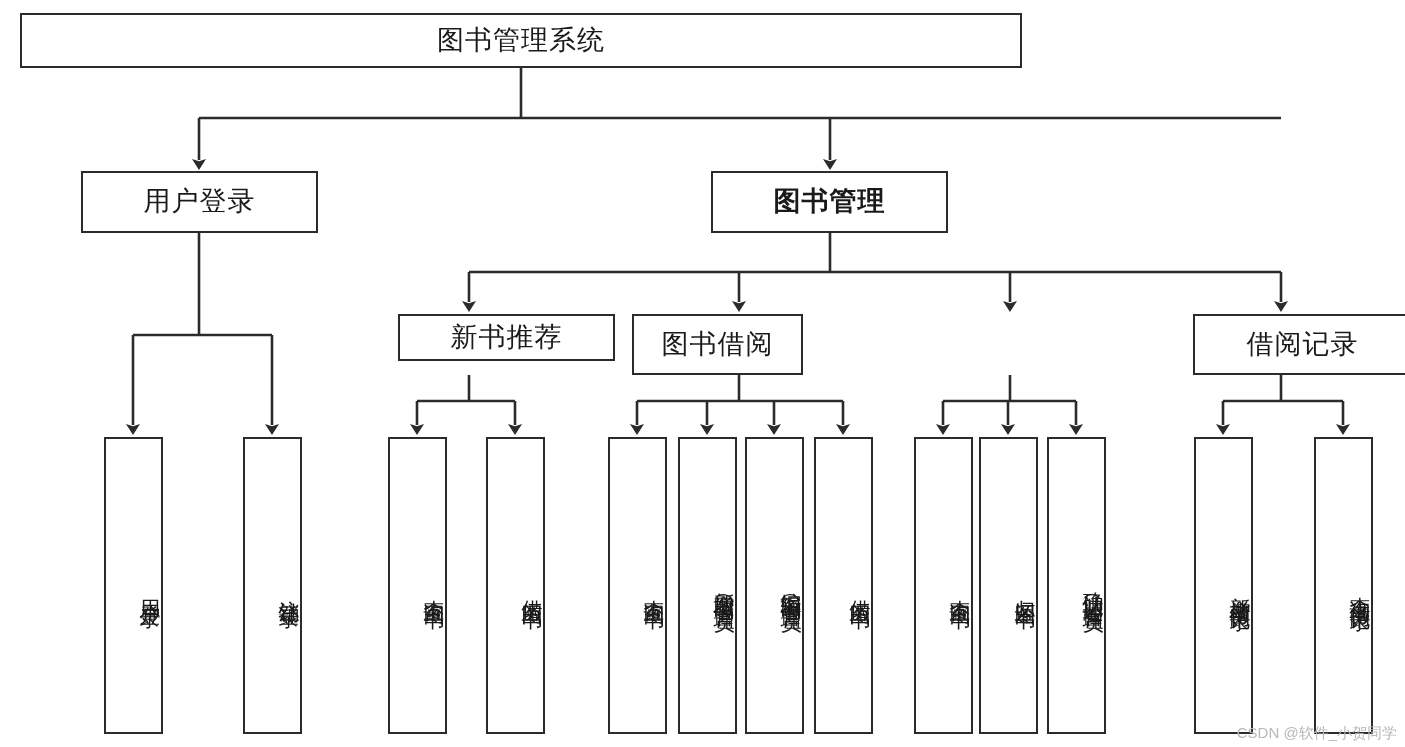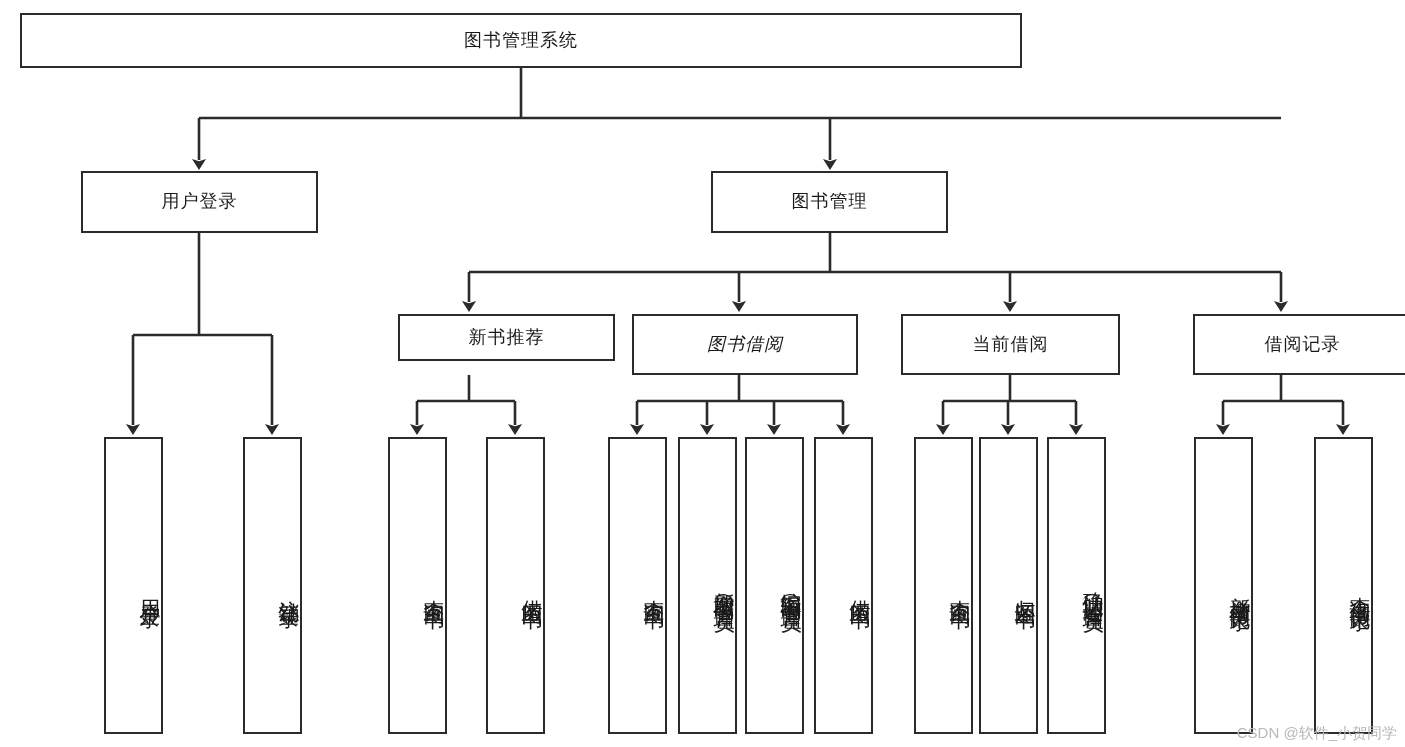--- a/index.html
+++ b/index.html
@@ -15,21 +15,21 @@
     position:absolute;
     box-sizing:border-box;
     background:#ffffff;
     border:2.2px solid #2b2b2b;
     display:flex;
     align-items:center;
     justify-content:center;
     color:#1a1a1a;
   }
   .node.horiz{
-    font-size:18px;
+    font-size:27px;
     letter-spacing:1px;
     line-height:1.1;
   }
   .node.vert{
     writing-mode:vertical-rl;
     text-orientation:upright;
     font-size:21px;
     letter-spacing:3px;
     line-height:1.05;
     padding-top:6px;
@@ -110,35 +110,32 @@
   </svg>
 
   <div class="node horiz" style="left:20px;top:13px;width:1002px;height:55px;">
     <span class="lbl">图书管理系统</span>
   </div>
 
   <div class="node horiz" style="left:81px;top:171px;width:237px;height:62px;">
     <span class="lbl">用户登录</span>
   </div>
 
-  <div class="node horiz" style="left:711px;top:171px;width:237px;height:62px;">
+  <div class="node horiz" style="left:711px;top:171px;width:237px;height:62px;font-weight:bold;">
     <span class="lbl">图书管理</span>
   </div>
 
   <div class="node horiz" style="left:361px;top:314px;width:217px;height:47px;margin-left:37px;">
     <span class="lbl">新书推荐</span>
   </div>
 
-  <div class="node horiz" style="left:632px;top:314px;width:226px;height:61px;font-style:italic;">
+  <div class="node horiz" style="left:632px;top:314px;width:171px;height:61px;">
     <span class="lbl">图书借阅</span>
   </div>
 
-  <div class="node horiz" style="left:901px;top:314px;width:219px;height:61px;">
-    <span class="lbl">当前借阅</span>
-  </div>
 
   <div class="node horiz" style="left:1171px;top:314px;width:219px;height:61px;margin-left:22px;">
     <span class="lbl">借阅记录</span>
   </div>
 
   <div class="node vert" style="left:104px;top:437px;width:59px;height:297px;">
     <span class="lbl">用户登录</span>
   </div>
   <div class="node vert" style="left:243px;top:437px;width:59px;height:297px;">
     <span class="lbl">注销登录</span>

